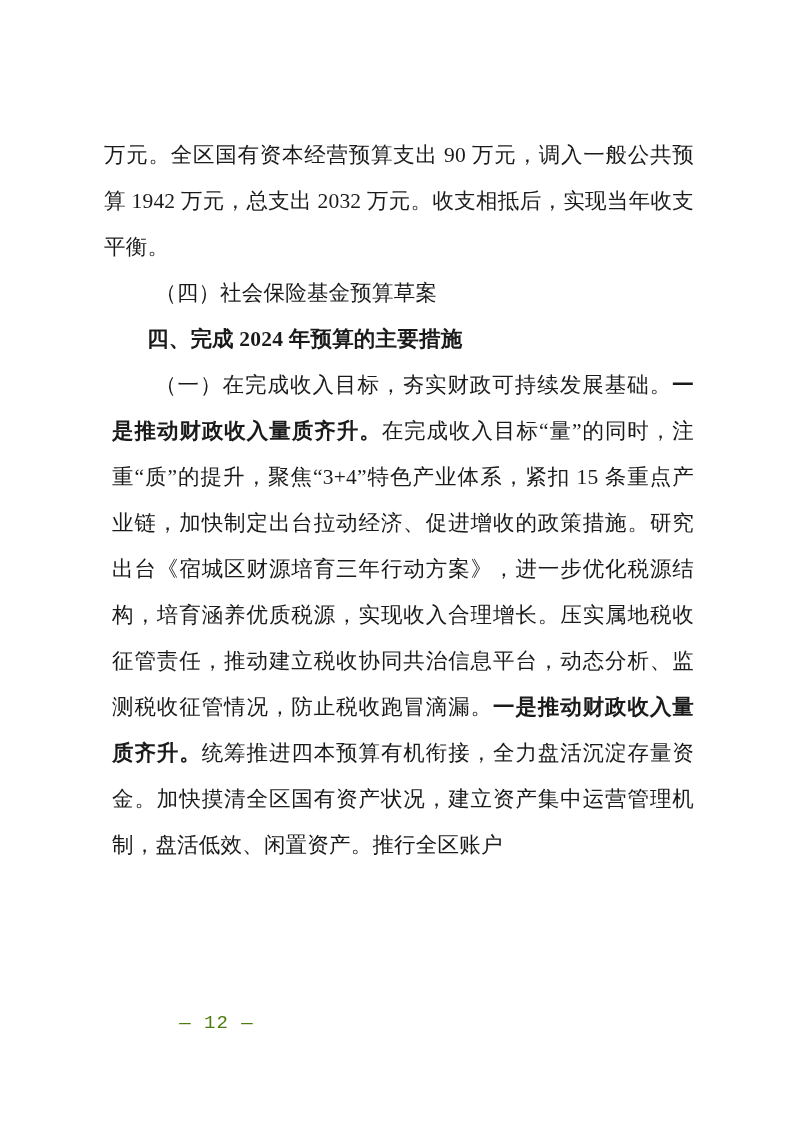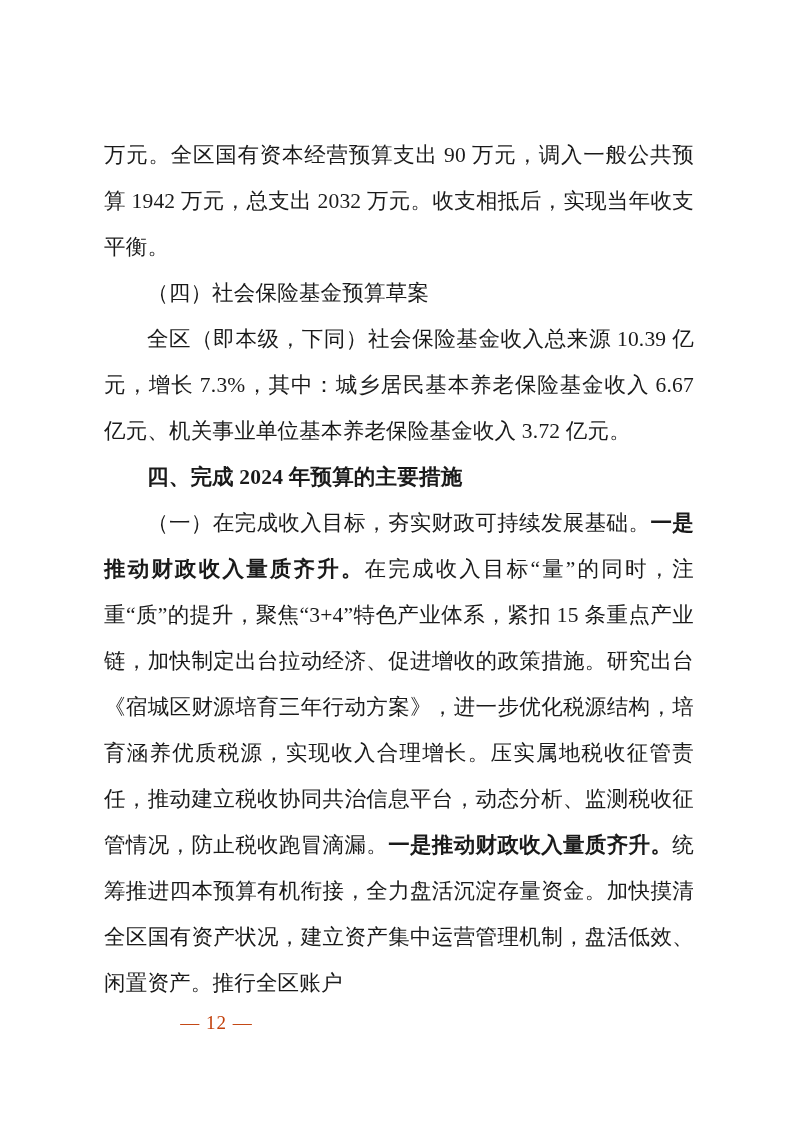--- a/index.html
+++ b/index.html
@@ -27,58 +27,58 @@
   p {
     margin: 0;
     font-size: 21.5px;
     line-height: 46px;
     text-align: justify;
     text-justify: inter-ideograph;
     letter-spacing: 0.2px;
   }
   .indent {
     text-indent: 2em;
+    margin-left: 8px;
   }
   .heading {
     text-indent: 2em;
     font-weight: bold;
     font-size: 21.5px;
     line-height: 46px;
   }
   .bold {
     font-weight: bold;
   }
   .footer {
     position: absolute;
     left: 0;
     right: 0;
     bottom: 88px;
     text-align: center;
     font-size: 19px;
-    font-family: Liberation Serif, serif;
-    color: #c2410c;
+    font-family: Liberation Mono, monospace;
+    color: #4d7c0f;
     letter-spacing: 1px;
   }
   .page-num-wrap {
     display: inline-block;
     margin-left: -360px;
   }
 </style>
 </head>
 <body>
 
 <div class="page">
 
   <div class="content">
 
     <p class="plain">万元。全区国有资本经营预算支出 90 万元，调入一般公共预算 1942 万元，总支出 2032 万元。收支相抵后，实现当年收支平衡。</p>
 
     <p class="indent">（四）社会保险基金预算草案</p>
 
-    <p class="indent">全区（即本级，下同）社会保险基金收入总来源 10.39 亿元，增长 7.3%，其中：城乡居民基本养老保险基金收入 6.67 亿元、机关事业单位基本养老保险基金收入 3.72 亿元。</p>
 
 
     <p class="heading">四、完成 2024 年预算的主要措施</p>
 
     <p class="indent">
       <span>（一）在完成收入目标，夯实财政可持续发展基础。</span><span class="bold">一是推动财政收入量质齐升。</span><span>在完成收入目标“量”的同时，注重“质”的提升，聚焦“3+4”特色产业体系，紧扣 15 条重点产业链，加快制定出台拉动经济、促进增收的政策措施。研究出台《宿城区财源培育三年行动方案》，进一步优化税源结构，培育涵养优质税源，实现收入合理增长。压实属地税收征管责任，推动建立税收协同共治信息平台，动态分析、监测税收征管情况，防止税收跑冒滴漏。</span><span class="bold">一是推动财政收入量质齐升。</span><span>统筹推进四本预算有机衔接，全力盘活沉淀存量资金。加快摸清全区国有资产状况，建立资产集中运营管理机制，盘活低效、闲置资产。推行全区账户</span>
     </p>
 
   </div>
 

